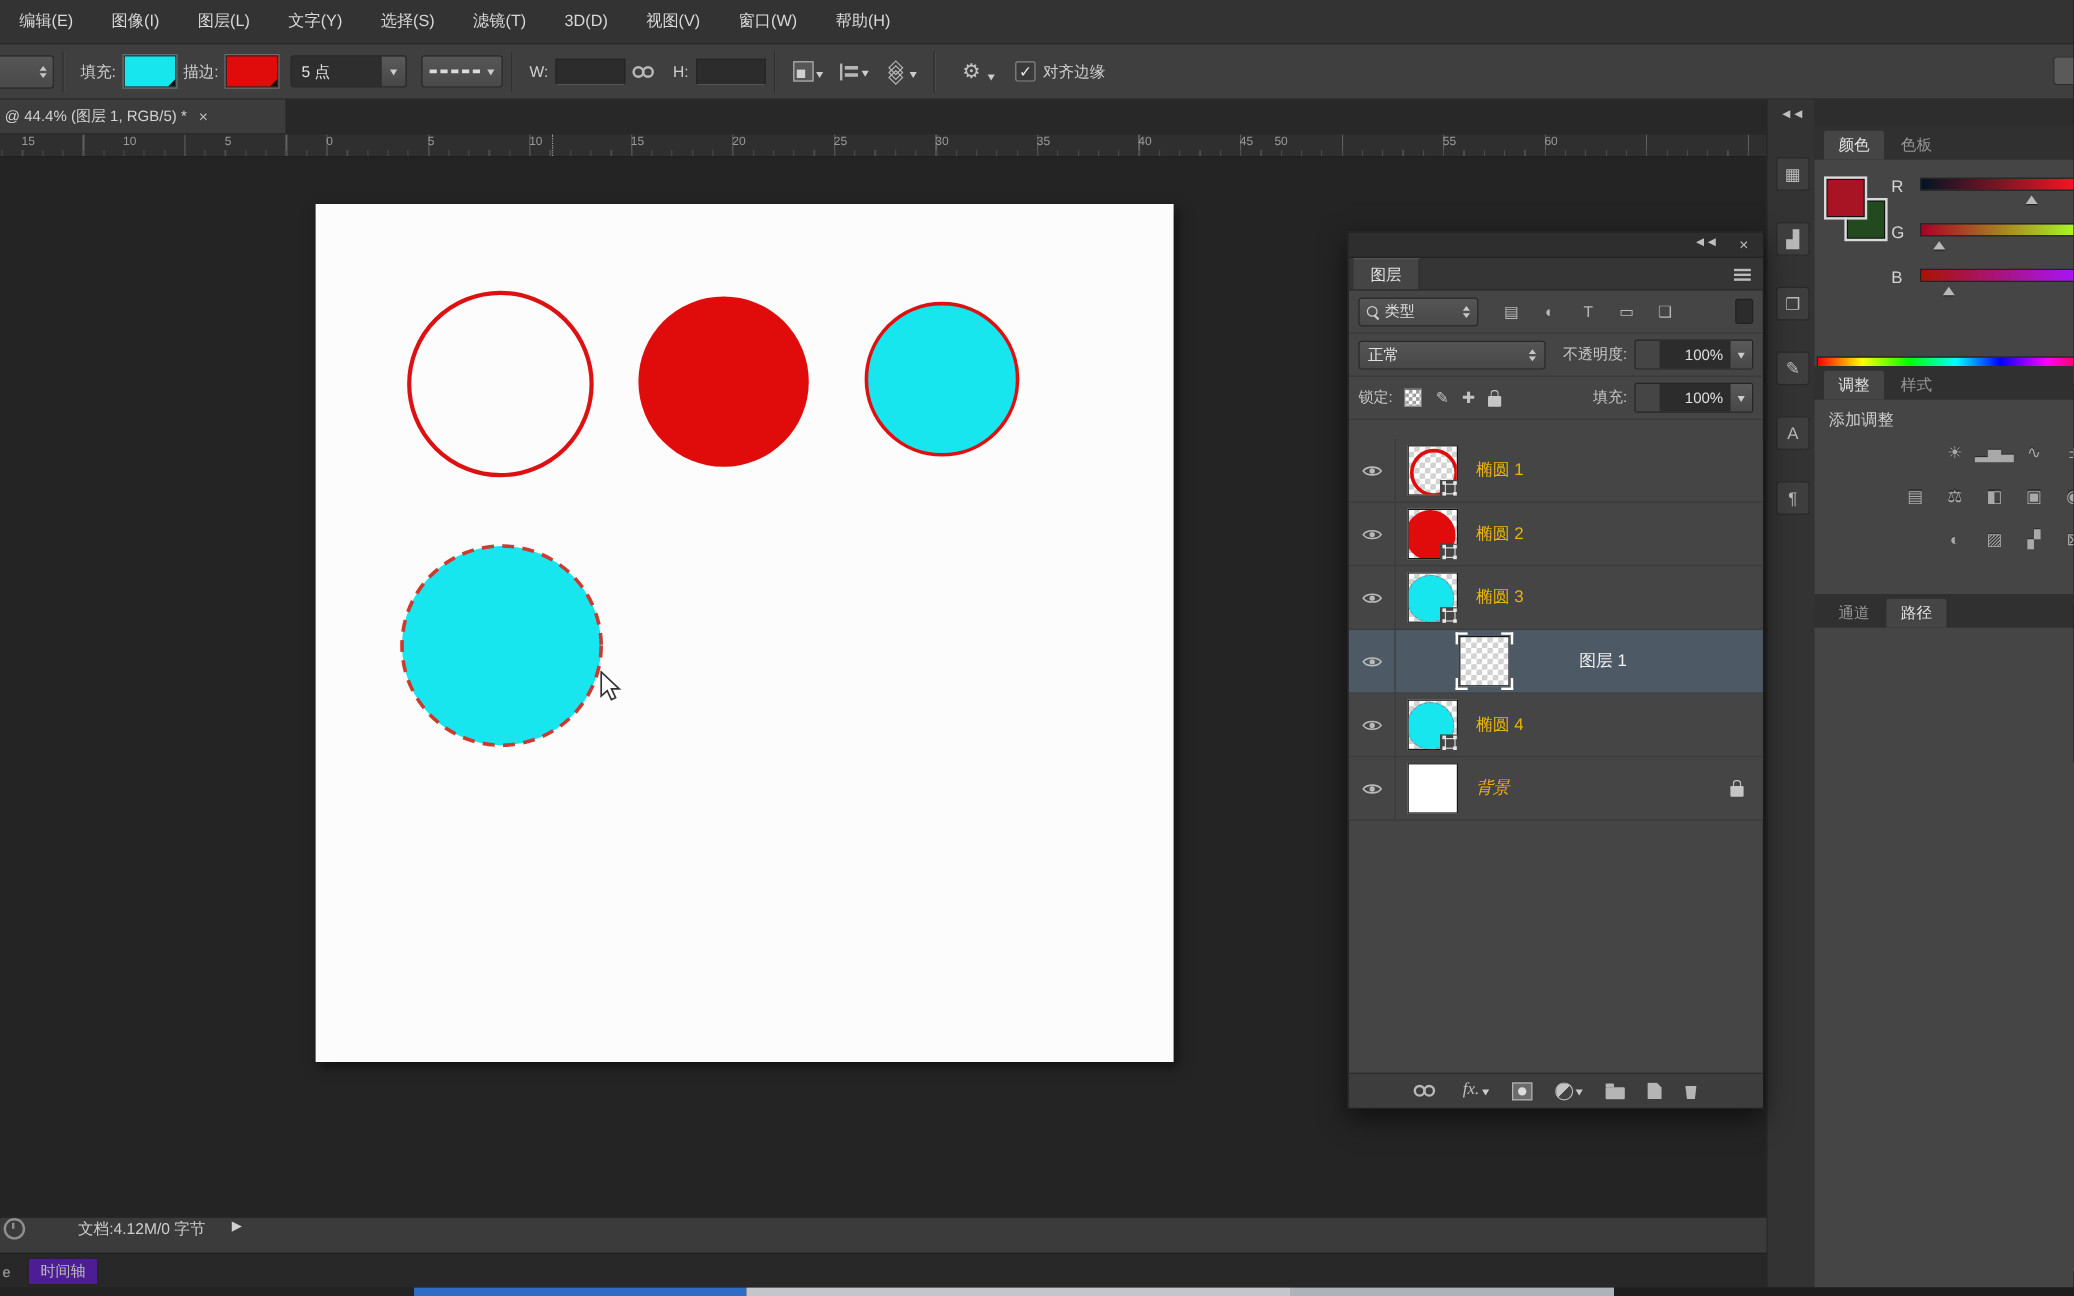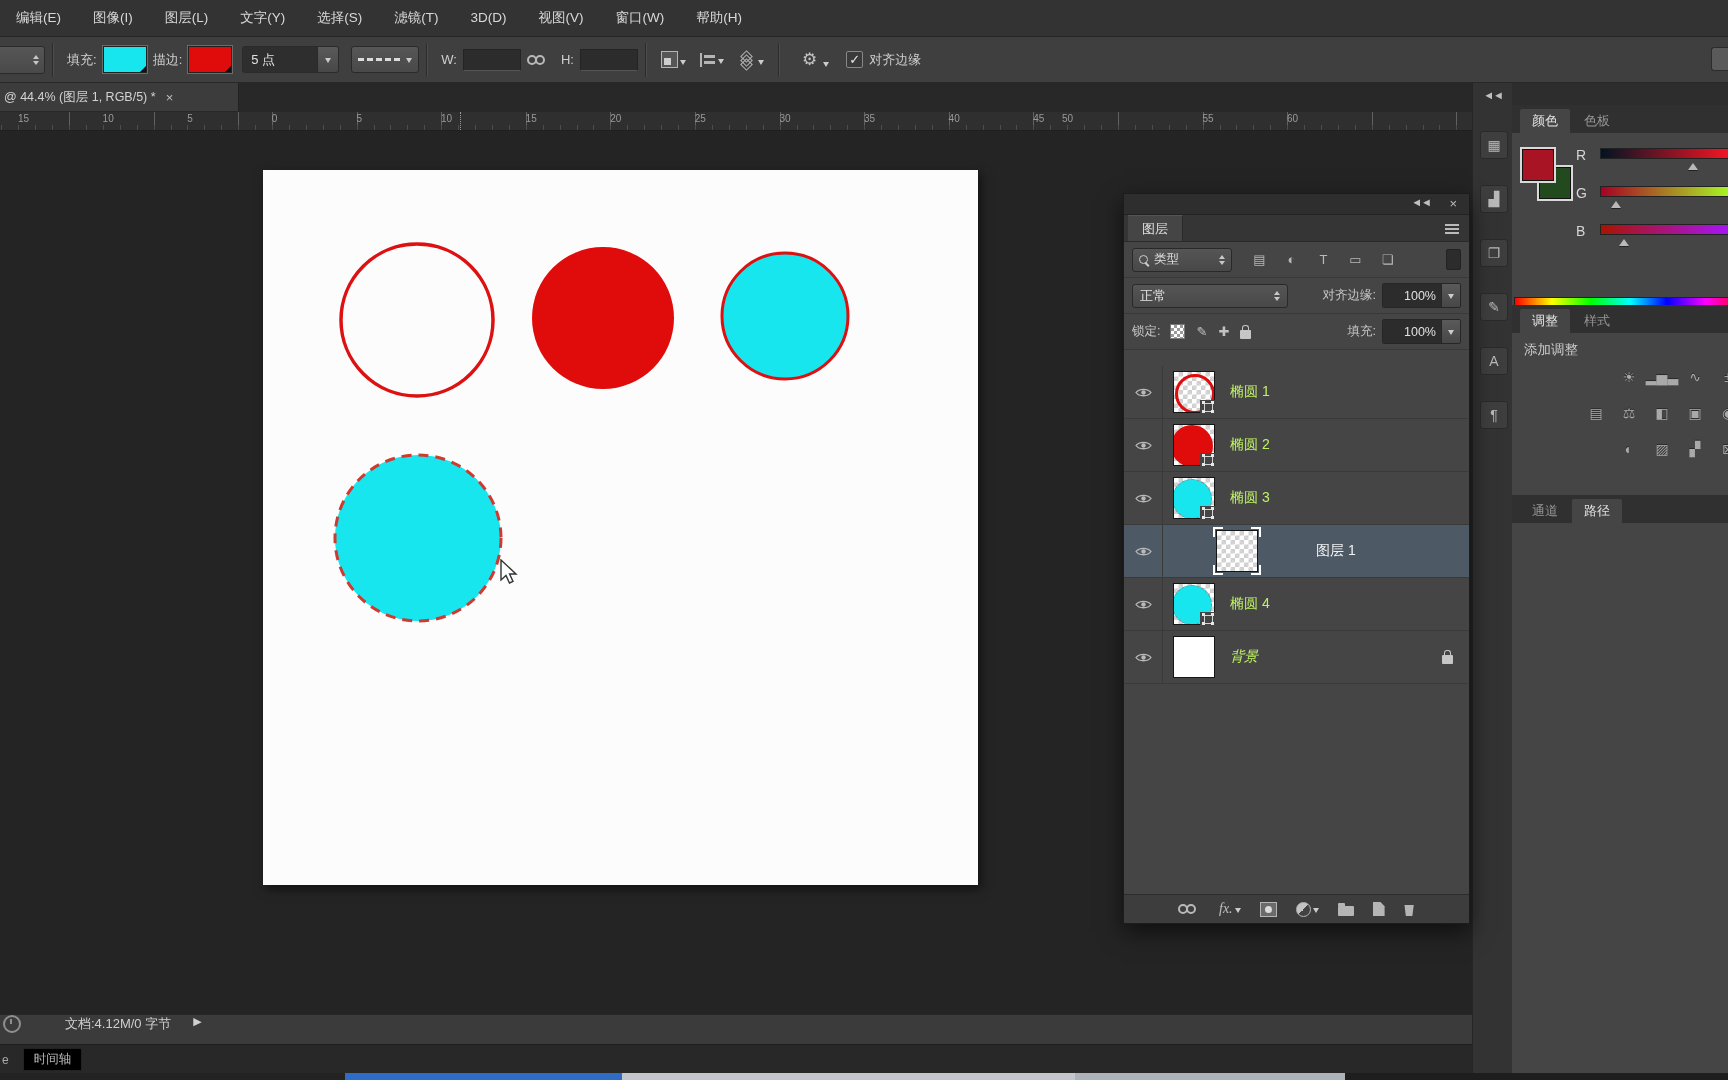--- a/index.html
+++ b/index.html
@@ -89,21 +89,21 @@
   .searchcombo .txt{font-size:12.5px;color:#ddd;}
   .mag{position:relative;width:9px;height:9px;border:1.5px solid #ccc;border-radius:50%;box-sizing:border-box;}
   .mag::after{content:"";position:absolute;left:6px;top:6px;width:5px;height:1.5px;background:#ccc;transform:rotate(45deg);transform-origin:0 0;}
   .ficons{display:flex;gap:13px;margin-left:18px;align-items:center;}
   .ficon{font-size:13px;color:#b8b8b8;width:19px;text-align:center;cursor:pointer;}
   .ftoggle{position:absolute;right:8px;width:13px;height:19px;background:#2c2c2c;border:1px solid #222;border-radius:2px;}
   .blendcombo{width:156px;height:24px;background:linear-gradient(#555,#484848);border:1px solid #292929;border-radius:3px;
               display:inline-flex;align-items:center;justify-content:space-between;padding:0 7px;box-sizing:border-box;}
   .blendcombo .txt{font-size:13px;color:#e2e2e2;}
   .rlabel{font-size:12.5px;color:#c8c8c8;margin-left:auto;margin-right:6px;white-space:nowrap;}
-  .valfield{display:inline-flex;height:23px;border:1px solid #262626;border-radius:2px;overflow:hidden;flex:none;}
+  .valfield{display:inline-flex;height:23px;border:1px solid #262626;border-radius:2px;overflow:hidden;flex:none;padding-left:20px;}
   .valfield .v{width:48px;background:#2c2c2c;color:#e0e0e0;font-size:12.5px;display:flex;align-items:center;justify-content:flex-end;padding:0 5px;}
   .valfield .b{width:18px;background:linear-gradient(#5a5a5a,#474747);display:flex;align-items:center;justify-content:center;border-left:1px solid #262626;}
   .lockicons{display:flex;gap:11px;margin-left:10px;align-items:center;}
   .lockglyph{font-size:13px;color:#c2c2c2;}
   .mini-checker{width:13px;height:13px;background-color:#fff;
     background-image:linear-gradient(45deg,#9a9a9a 25%,transparent 25%,transparent 75%,#9a9a9a 75%),
                      linear-gradient(45deg,#9a9a9a 25%,transparent 25%,transparent 75%,#9a9a9a 75%);
     background-size:6px 6px;background-position:0 0,3px 3px;border:1px solid #777;}
   .csslock{position:relative;width:11px;height:9px;background:#c6c6c6;border-radius:1px;margin-top:5px;}
   .csslock::before{content:"";position:absolute;top:-5px;left:2px;width:5px;height:5px;border:1.6px solid #c6c6c6;
@@ -122,21 +122,21 @@
   .thumb .clip{position:absolute;inset:0;overflow:hidden;}
   .badge{position:absolute;right:-3px;bottom:-3px;width:17px;height:15px;background:#454545;z-index:2;}
   .badge::before{content:"";position:absolute;inset:3px 4px;border:1px solid #d5d5d5;}
   .badge::after{content:"";position:absolute;left:2px;top:1px;width:3px;height:3px;background:#e8e8e8;
     box-shadow:9px 0 0 #e8e8e8,0 9px 0 #e8e8e8,9px 9px 0 #e8e8e8;}
   .corner{position:absolute;width:8px;height:8px;z-index:3;}
   .corner.tl{left:-4px;top:-4px;border-top:2px solid #fff;border-left:2px solid #fff;}
   .corner.tr{right:-4px;top:-4px;border-top:2px solid #fff;border-right:2px solid #fff;}
   .corner.bl{left:-4px;bottom:-4px;border-bottom:2px solid #fff;border-left:2px solid #fff;}
   .corner.br{right:-4px;bottom:-4px;border-bottom:2px solid #fff;border-right:2px solid #fff;}
-  .layer-name{font-size:14px;color:#bef264;margin-left:15px;}
+  .layer-name{font-size:14px;color:#eab308;margin-left:15px;}
   .layer-row.selected .layer-name{color:#f2f2f2;}
   .layer-name.it{font-style:italic;}
   .row-lock{position:absolute;right:16px;}
 
   .lfooter{position:absolute;left:0;right:0;bottom:0;height:28px;background:#3d3d3d;border-top:1px solid #2c2c2c;
            display:flex;align-items:center;gap:19px;padding-left:54px;}
   .fic{display:flex;align-items:center;color:#b5b5b5;cursor:pointer;}
   .fx-txt{font-style:italic;font-family:"Liberation Serif","DejaVu Serif",serif;font-size:14px;color:#c0c0c0;}
   .mask-ico{width:15px;height:13px;border:1px solid #b5b5b5;background:#6b6b6b;position:relative;}
   .mask-ico::after{content:"";position:absolute;left:4px;top:3px;width:7px;height:7px;border-radius:50%;background:#dcdcdc;}
@@ -183,21 +183,21 @@
   
   .statusbar{position:absolute;left:0;top:1014px;width:1472px;height:30px;background:#3b3b3b;border-top:1px solid #272727;
              display:flex;align-items:flex-start;}
   .status-icon{width:14px;height:14px;border:2px solid #8f8f8f;border-radius:50%;margin-left:3px;position:relative;}
   .status-icon::after{content:"";position:absolute;left:5px;top:2px;width:2px;height:5px;background:#8f8f8f;}
   .doc-info{font-size:13px;color:#cfcfcf;margin-left:44px;}
   .status-arrow{font-size:11px;color:#d0d0d0;margin-left:22px;cursor:pointer;}
   .timelinebar{position:absolute;left:0;top:1044px;width:1472px;height:29px;background:#282828;border-top:1px solid #1e1e1e;
                display:flex;align-items:center;}
   .frag{font-size:12px;color:#a8a8a8;margin-left:2px;}
-  .ttab{height:21px;line-height:21px;background:#000000;border:1px solid #232323;padding:0 10px;font-size:12.5px;color:#b9b9b9;
+  .ttab{height:21px;line-height:21px;background:#4c1d95;border:1px solid #232323;padding:0 10px;font-size:12.5px;color:#b9b9b9;
         margin-left:14px;border-radius:2px 2px 0 0;cursor:pointer;}
   .taskbar{position:absolute;left:0;top:1073px;width:100%;height:7px;background:#1e1e1e;display:flex;}
   .tseg{height:100%;}
 </style>
 </head>
 <body>
 
 <div id="app">
 
   <div class="menubar" id="menubar">
@@ -331,21 +331,21 @@
           <span class="ficon">▭</span>
           <span class="ficon">❏</span>
         </div>
       <div class="ftoggle"></div>
     </div>
     <div class="lrow">
       <div class="blendcombo">
         <span class="txt">正常</span>
         <span class="spin"></span>
       </div>
-      <span class="rlabel">对齐边缘:</span>
+      <span class="rlabel">不透明度:</span>
       <span class="valfield">
         <span class="v">100%</span>
         <span class="b">
             <i class="arr"></i>
           </span>
       </span>
     </div>
     <div class="lrow">
       <span style="font-size:12.5px;color:#c8c8c8;">锁定:</span>
       <div class="lockicons" id="lock-icons">

